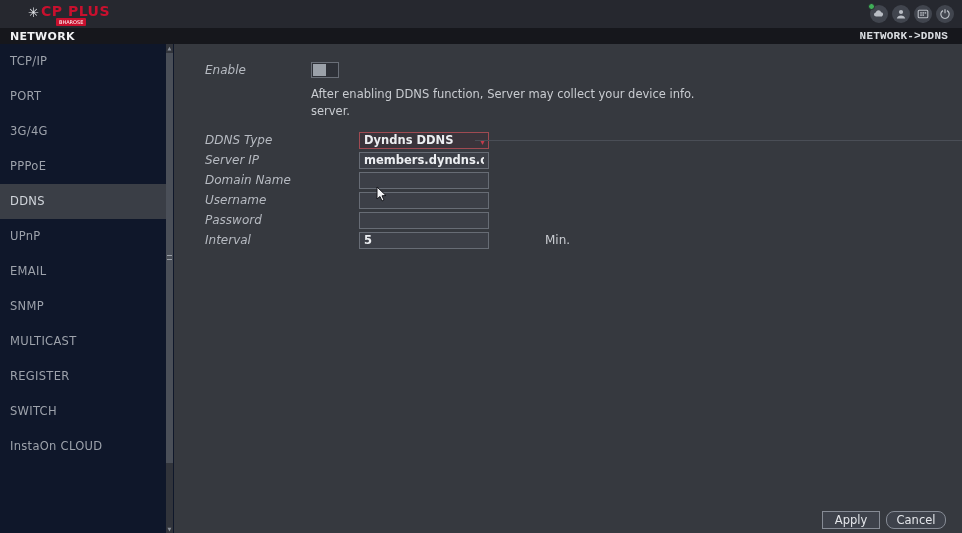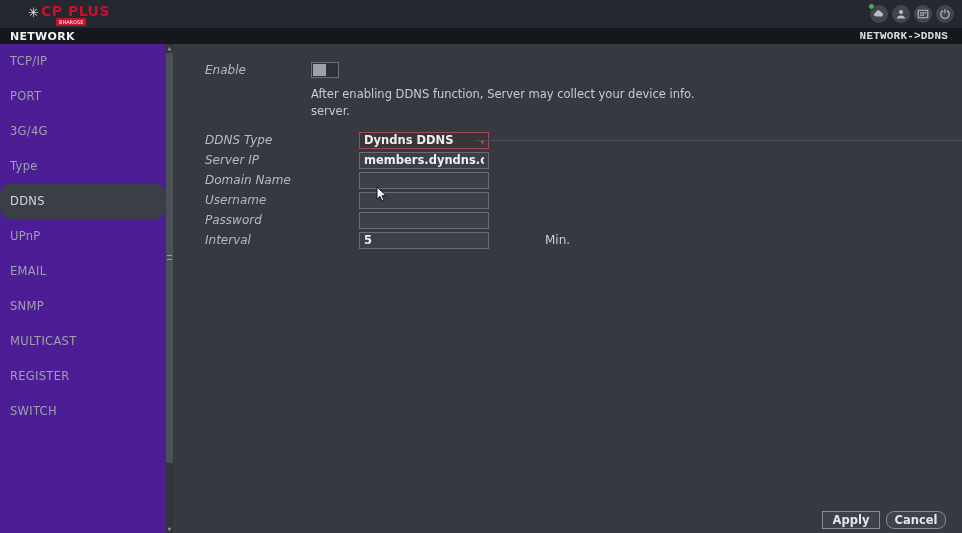--- a/index.html
+++ b/index.html
@@ -16,23 +16,23 @@
   .cbtn{position:relative;width:18px;height:18px;border-radius:50%;background:#41454e;display:flex;align-items:center;justify-content:center;cursor:pointer;}
   .cbtn svg{display:block;}
   .status-dot{position:absolute;left:-2px;top:-2px;width:7px;height:7px;border-radius:50%;background:#3fae57;border:1px solid #26282f;}
 
   
   .titlebar{position:absolute;left:0;top:28px;width:962px;height:16px;background:#16171c;}
   .page-title{position:absolute;left:10px;top:2px;color:#f0f1f3;font-size:11px;font-weight:bold;letter-spacing:.3px;}
   .breadcrumb{position:absolute;right:14px;top:2px;color:#d9dce0;font-size:11px;font-weight:bold;letter-spacing:.2px;font-family:Liberation Mono, monospace;}
 
   
-  .sidebar{position:absolute;left:0;top:44px;width:174px;height:489px;background:#4c1d95;}
+  .sidebar{position:absolute;left:0;top:44px;width:174px;height:489px;background:#0f172a;}
   .side-item{position:relative;width:166px;height:35px;line-height:35px;padding-left:10px;color:#9da2ab;font-size:11.5px;letter-spacing:.3px;cursor:pointer;}
-  .side-item.selected{background:#3a3e46;color:#d2d6dc;border-radius:10px;}
+  .side-item.selected{background:#3a3e46;color:#d2d6dc;}
   
   .sscroll{position:absolute;right:1px;top:0;width:7px;height:489px;background:#31343b;}
   .sarrow{position:absolute;left:0;width:7px;height:8px;display:flex;align-items:center;justify-content:center;color:#8a8f98;font-size:5px;}
   .sarrow.up{top:0;}
   .sarrow.down{bottom:0;}
   .sthumb{position:absolute;left:0;top:9px;width:7px;height:410px;background:#4a4f58;}
   .sgrip{position:absolute;left:1px;top:50%;width:5px;height:5px;margin-top:-3px;
          border-top:1px solid #9ba0a8;border-bottom:1px solid #9ba0a8;}
 
   
@@ -47,21 +47,21 @@
   .finput{width:130px;height:17px;background:#3c3f47;border:1px solid #676c75;color:#eceef1;
           font-size:11.5px;font-weight:bold;padding:0 4px;outline:none;}
   .select{position:relative;width:130px;height:17px;background:#3a343b;border:1px solid #a04a52;
           color:#eceef1;font-size:11.5px;font-weight:bold;padding:0 4px;line-height:15px;cursor:pointer;}
   .caret{position:absolute;right:3px;top:1px;color:#c43b4b;font-size:10px;}
   .hrline{position:absolute;left:270px;top:10px;width:495px;height:1px;background:#4a4e56;}
   .suffix{margin-left:8px;color:#c9ccd1;font-size:12px;}
 
   
   .btn{position:absolute;bottom:4px;height:18px;background:#3e424b;border:1px solid #868b95;
-       color:#e4e6ea;font-size:11.5px;font-weight:bold;text-align:center;line-height:16px;cursor:pointer;}
+       color:#e4e6ea;font-size:11.5px;font-weight:normal;text-align:center;line-height:16px;cursor:pointer;}
   .btn.apply{right:82px;width:58px;}
   .btn.cancel{right:16px;width:60px;border-radius:8px;}
 
   
   .cursor{position:absolute;left:376px;top:186px;pointer-events:none;}
 </style>
 </head>
 <body>
 
 <div class="app">
@@ -106,28 +106,29 @@
 
   <div class="titlebar">
     <span class="page-title">NETWORK</span>
     <span class="breadcrumb">NETWORK-&gt;DDNS</span>
   </div>
 
   <div class="sidebar">
     <div class="side-item">TCP/IP</div>
     <div class="side-item">PORT</div>
     <div class="side-item">3G/4G</div>
-    <div class="side-item">Type</div>
+    <div class="side-item">PPPoE</div>
     <div class="side-item selected">DDNS</div>
     <div class="side-item">UPnP</div>
     <div class="side-item">EMAIL</div>
     <div class="side-item">SNMP</div>
     <div class="side-item">MULTICAST</div>
     <div class="side-item">REGISTER</div>
     <div class="side-item">SWITCH</div>
+    <div class="side-item">InstaOn CLOUD</div>
 
     <div class="sscroll">
       <div class="sarrow up">▲</div>
       <div class="sthumb">
         <div class="sgrip"></div>
       </div>
       <div class="sarrow down">▼</div>
     </div>
   </div>
 

